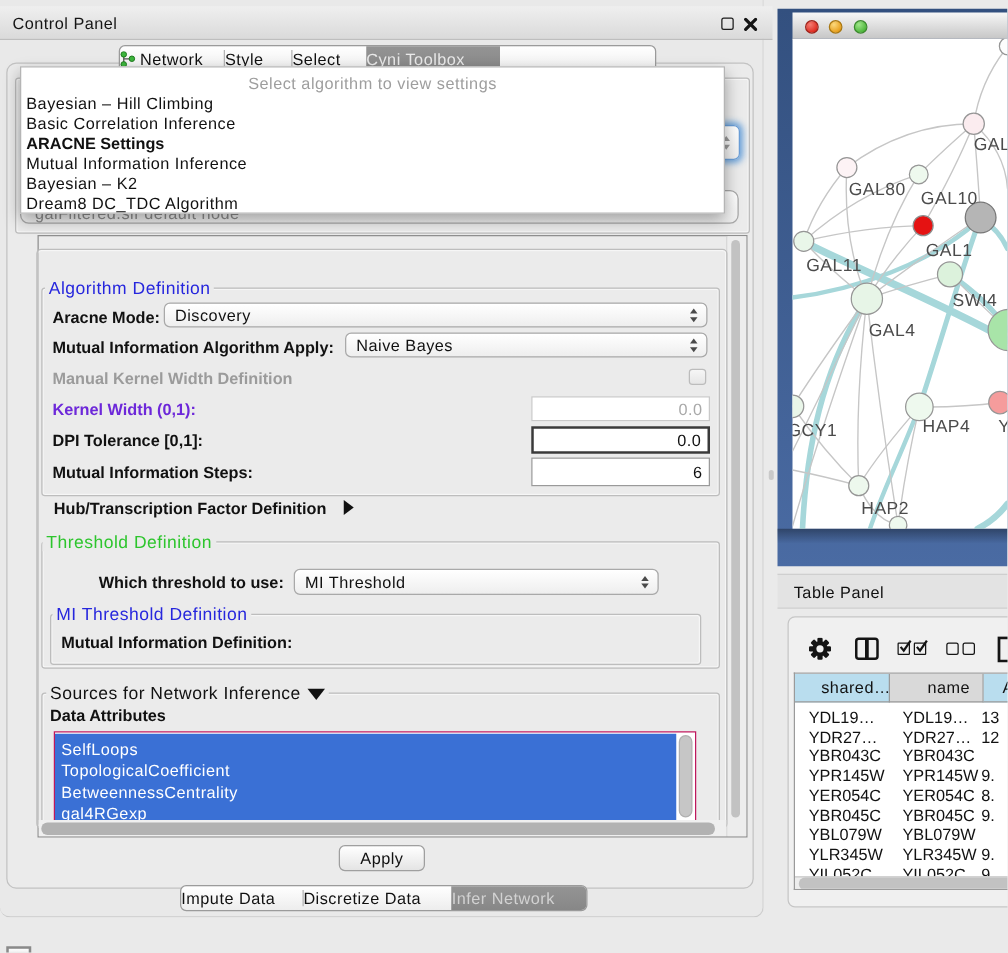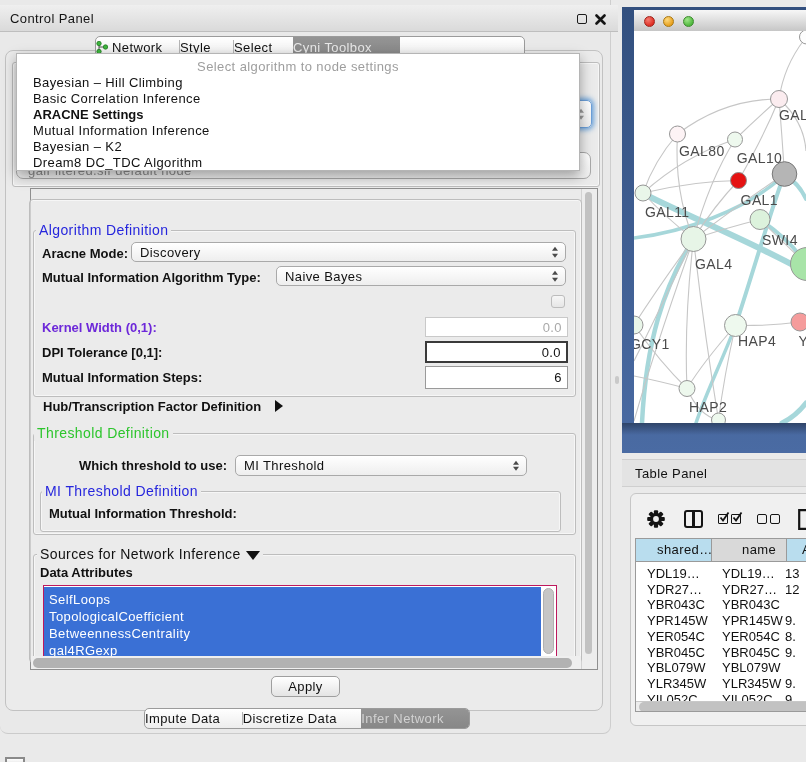--- a/index.html
+++ b/index.html
@@ -76,28 +76,29 @@
   <div class="gtitle" style="left:36px;top:222px;color:#2626dd">Algorithm Definition</div>
 
   <div class="ab b" style="left:42px;top:246px">Aracne Mode:</div>
   <div class="combo" style="left:131px;top:242px;width:435px;height:20px">
       <div class="txt">Discovery</div>
       <div class="arrs">
         <div class="u"></div>
         <div class="d"></div>
       </div>
     </div>
-  <div class="ab b" style="left:42px;top:270px">Mutual Information Algorithm Type:</div>
+  <div class="ab b" style="left:42px;top:270px">Mutual Information Algorithm Apply:</div>
   <div class="combo" style="left:276px;top:266px;width:290px;height:20px">
       <div class="txt">Naive Bayes</div>
       <div class="arrs">
         <div class="u"></div>
         <div class="d"></div>
       </div>
     </div>
+  <div class="ab b" style="left:42px;top:295px;color:#9b9b9b">Manual Kernel Width Definition</div>
   <div class="ab" style="left:551px;top:295px;width:14px;height:13px;box-sizing:border-box;border:1px solid #bcbcbc;border-radius:3px;background:linear-gradient(#f6f6f6,#e6e6e6)"></div>
   <div class="ab b" style="left:42px;top:320px;color:#6d28d9">Kernel Width (0,1):</div>
   <div class="field" style="left:425px;top:317px;width:143px;height:20px;border-color:#c9c9c9;color:#a9a9a9">0.0</div>
   <div class="ab b" style="left:42px;top:345px">DPI Tolerance [0,1]:</div>
   <div class="field" style="left:425px;top:341px;width:143px;height:22px;border:2px solid #3a3a3a">0.0</div>
   <div class="ab b" style="left:42px;top:370px">Mutual Information Steps:</div>
   <div class="field" style="left:425px;top:366px;width:143px;height:23px;border-color:#9a9a9a">6</div>
 
   <div class="ab b" style="left:43px;top:399px">Hub/Transcription Factor Definition</div>
   <div class="ab" style="left:275px;top:400px;width:0;height:0;border-top:6px solid transparent;border-bottom:6px solid transparent;border-left:8px solid #111"></div>
@@ -107,21 +108,21 @@
   <div class="ab b" style="left:79px;top:458px">Which threshold to use:</div>
   <div class="combo" style="left:235px;top:455px;width:292px;height:21px">
       <div class="txt">MI Threshold</div>
       <div class="arrs">
         <div class="u"></div>
         <div class="d"></div>
       </div>
     </div>
   <div class="gbox" style="left:40px;top:491px;width:519px;height:39px"></div>
   <div class="gtitle" style="left:42px;top:483px;color:#2626dd">MI Threshold Definition</div>
-  <div class="ab b" style="left:49px;top:506px">Mutual Information Threshold:</div>
+  <div class="ab b" style="left:49px;top:506px">Mutual Information Definition:</div>
 
   <div class="gbox" style="left:33px;top:554px;width:541px;height:110px"></div>
   <div class="gtitle" style="left:37px;top:546px">Sources for Network Inference <span style="display:inline-block;width:0;height:0;border-left:7px solid transparent;border-right:7px solid transparent;border-top:9px solid #111;vertical-align:middle;margin-left:1px"></span></div>
   <div class="ab b" style="left:40px;top:565px">Data Attributes</div>
   <div class="ab" style="left:43px;top:585px;width:514px;height:73px;background:#fff;border:1px solid #be185d;box-sizing:border-box;overflow:hidden">
     <div class="ab" style="left:0;top:1px;width:497px;height:70px;background:#3a70d5"></div>
     <div class="ab" style="left:5px;top:5px;color:#fff;line-height:17px">SelfLoops<br>TopologicalCoefficient<br>BetweennessCentrality<br>gal4RGexp</div>
     <div class="ab" style="left:499px;top:2px;width:11px;height:66px;background:#c6c6c6;border:1px solid #b0b0b0;border-radius:6px;box-sizing:border-box"></div>
   </div>
 
@@ -132,22 +133,22 @@
 
   <div class="tabstrip" style="left:144px;top:708px;width:326px;height:21px">
     <div class="tseg" style="width:97px">Impute Data</div>
     <div class="tdiv"></div>
     <div class="tseg" style="width:119px">Discretize Data</div>
     <div class="tseg tsel" style="width:108px;border-radius:0 4px 4px 0;color:#d2d2d2">Infer Network</div>
   </div>
 </div>
 
 <div class="ab" style="left:16px;top:53px;width:564px;height:118px;background:#fff;border:1px solid #b5b5b5;box-shadow:0 5px 12px rgba(0,0,0,0.35);box-sizing:border-box">
-  <div style="text-align:center;color:#9e9e9e;margin-top:5px">Select algorithm to node settings</div>
-  <div style="margin-left:16px;margin-top:1px;line-height:16px">Bayesian – Hill Climbing<br>Basic Correlation Inference<br><span class="b">ARACNE Settings</span><br>Mutual Information Inference<br>Bayesian – K2<br>Dream8 DC_TDC Algorithm</div>
+  <div style="text-align:center;color:#9e9e9e;margin-top:5px">Select algorithm to view settings</div>
+  <div style="margin-left:4px;margin-top:1px;line-height:16px">Bayesian – Hill Climbing<br>Basic Correlation Inference<br><span class="b">ARACNE Settings</span><br>Mutual Information Inference<br>Bayesian – K2<br>Dream8 DC_TDC Algorithm</div>
 </div>
 
 <div class="ab" style="left:622px;top:7px;width:184px;height:446px;background:linear-gradient(#33507f,#4a6ba3)">
   <div class="ab" style="left:12px;top:3px;width:172px;height:21px;background:linear-gradient(#f7f7f7,#c6c6c6);border-bottom:1px solid #8d8d8d">
     <div class="ab" style="left:9.5px;top:5.5px;width:11px;height:11px;border-radius:50%;background:radial-gradient(circle at 35% 30%,#f47c72,#df2f24 70%);border:1px solid #9e231b;box-sizing:border-box"></div>
     <div class="ab" style="left:29px;top:5.5px;width:11px;height:11px;border-radius:50%;background:radial-gradient(circle at 35% 30%,#fcd97e,#e8a120 70%);border:1px solid #a97812;box-sizing:border-box"></div>
     <div class="ab" style="left:48.5px;top:5.5px;width:11px;height:11px;border-radius:50%;background:radial-gradient(circle at 35% 30%,#9fe689,#51b83f 70%);border:1px solid #3c8a2e;box-sizing:border-box"></div>
   </div>
   <div class="ab" style="left:12px;top:24px;width:172px;height:392px;background:#fff" id="canvas">
   <svg width="172" height="392" style="position:absolute;left:0;top:0">

